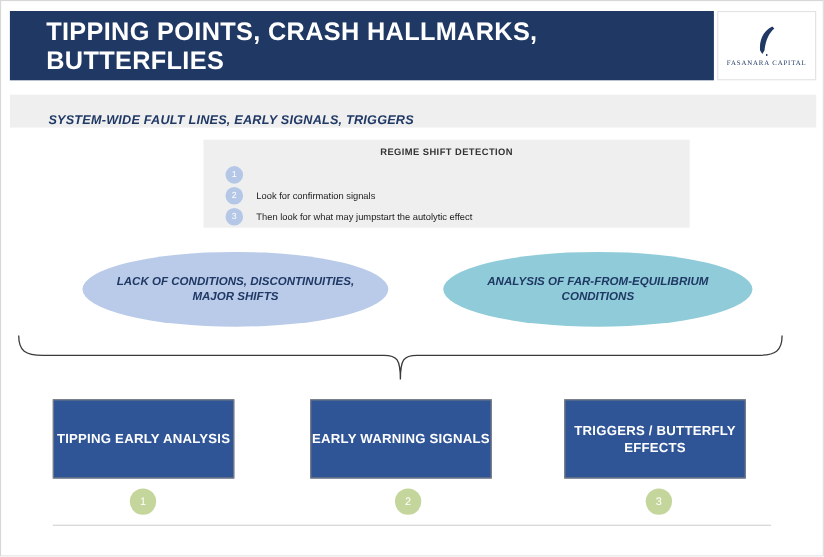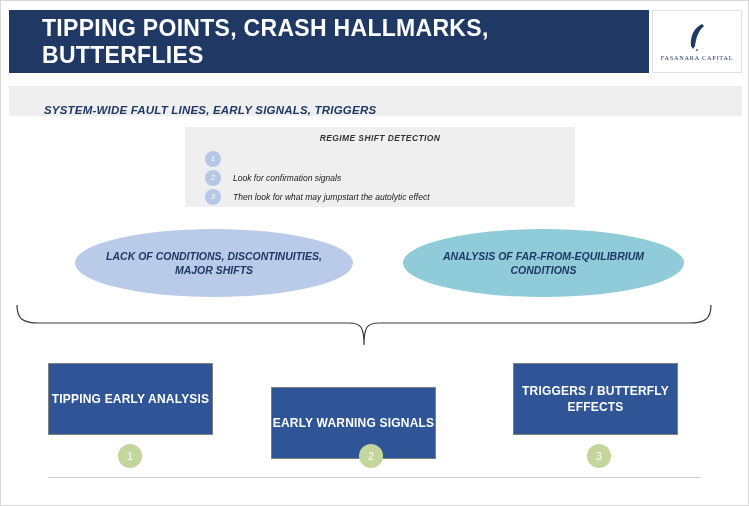--- a/index.html
+++ b/index.html
@@ -84,24 +84,23 @@
     color: #1f3864;
     padding-left: 35px;
     letter-spacing: 0.2px;
   }
 
   
   .regime-panel {
     position: absolute;
     left: 184px;
     top: 126px;
-    width: 390px;
+    width: 442px;
     height: 80px;
     background: #efefef;
-    font-style: italic;
   }
   .regime-title {
     text-align: center;
     font-size: 8.5px;
     font-weight: bold;
     color: #333333;
     letter-spacing: 0.4px;
     padding-top: 6px;
   }
   .regime-list {
@@ -184,21 +183,21 @@
     align-items: center;
     justify-content: center;
     text-align: center;
     color: #ffffff;
     font-size: 12px;
     font-weight: bold;
     line-height: 1.35;
     letter-spacing: 0.2px;
   }
   #box-0 { left: 47px; }
-  #box-1 { left: 270px; margin-top: 24px; }
+  #box-1 { left: 281px; }
   #box-2 { left: 512px; }
 
   .num-badge {
     position: absolute;
     top: 443px;
     width: 24px;
     height: 24px;
     border-radius: 50%;
     background: #c5d69c;
     color: #ffffff;

